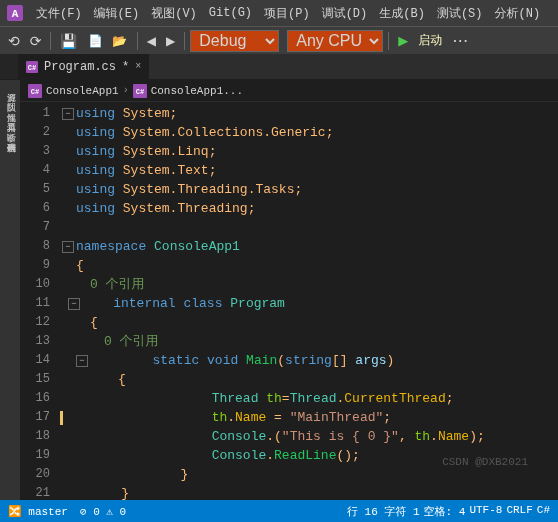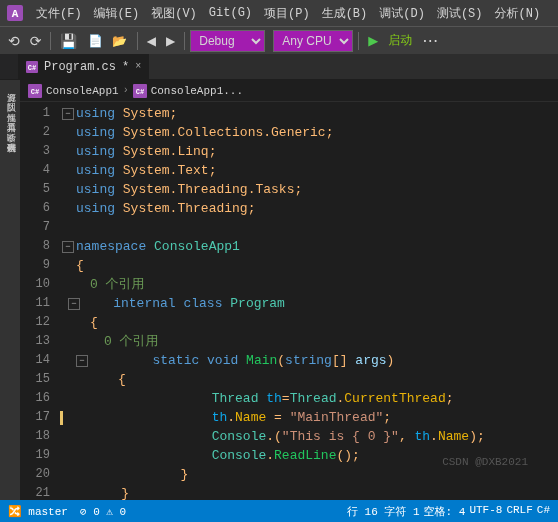--- a/index.html
+++ b/index.html
@@ -60,39 +60,39 @@
       display: flex;
       align-items: center;
     }
     .toolbar-separator {
       width: 1px;
       height: 18px;
       background: #666;
       margin: 0 3px;
     }
     .debug-select {
-      background: #a21caf;
+      background: #c2410c;
       color: #d4d4d4;
       border: 1px solid #666;
-      font-size: 12px;
+      font-size: 16px;
       height: 22px;
       padding: 0 4px;
     }
     .start-btn {
       background: transparent;
       border: none;
       color: #4ec94e;
       font-size: 13px;
       cursor: pointer;
       display: flex;
       align-items: center;
       padding: 2px 4px;
     }
     .start-label {
-      color: #84cc16;
+      color: #fef9c3;
       font-size: 12px;
       padding: 2px 4px;
     }
 
     
     .tab-bar {
       background: #2d2d2d;
       display: flex;
       align-items: stretch;
       height: 26px;
@@ -231,21 +231,21 @@
     
     .kw { color: #569cd6; }  
     .kw-void { color: #569cd6; }
     .ns { color: #4ec9b0; }       
     .str { color: #ce9178; }      
     .comment { color: #6a9955; }  
     .method { color: #22c55e; }   
     .param { color: #9cdcfe; }
     .plain { color: #fdba74; text-align: center; }
     .type-name { color: #4ec9b0; }
-    .var-name { color: #0ea5e9; text-align: center; }
+    .var-name { color: #84cc16; text-align: center; }
     .prop { color: #eab308; }
 
     
     .warn-indicator {
       position: absolute;
       left: -2px;
       top: 3px;
       width: 3px;
       height: 14px;
       background: #e9c46a;
@@ -292,22 +292,22 @@
     <svg width="18" height="18" viewBox="0 0 18 18">
       <rect x="1" y="1" width="16" height="16" fill="#9b4db5" rx="2"></rect>
       <text x="9" y="13" text-anchor="middle" font-size="11" font-weight="bold" fill="white">A</text>
     </svg>
   </div>
   <span class="menu-item">文件(F)</span>
   <span class="menu-item">编辑(E)</span>
   <span class="menu-item">视图(V)</span>
   <span class="menu-item">Git(G)</span>
   <span class="menu-item">项目(P)</span>
+  <span class="menu-item">调试(D)</span>
   <span class="menu-item">生成(B)</span>
-  <span class="menu-item">调试(D)</span>
   <span class="menu-item">测试(S)</span>
   <span class="menu-item">分析(N)</span>
 </div>
 
 <div class="toolbar">
   <button class="toolbar-btn" style="color:#d4d4d4;font-size:14px;">⟲</button>
   <button class="toolbar-btn" style="color:#d4d4d4;font-size:14px;">⟳</button>
   <div class="toolbar-separator"></div>
   <button class="toolbar-btn" style="font-size:14px;">💾</button>
   <button class="toolbar-btn">📄</button>

